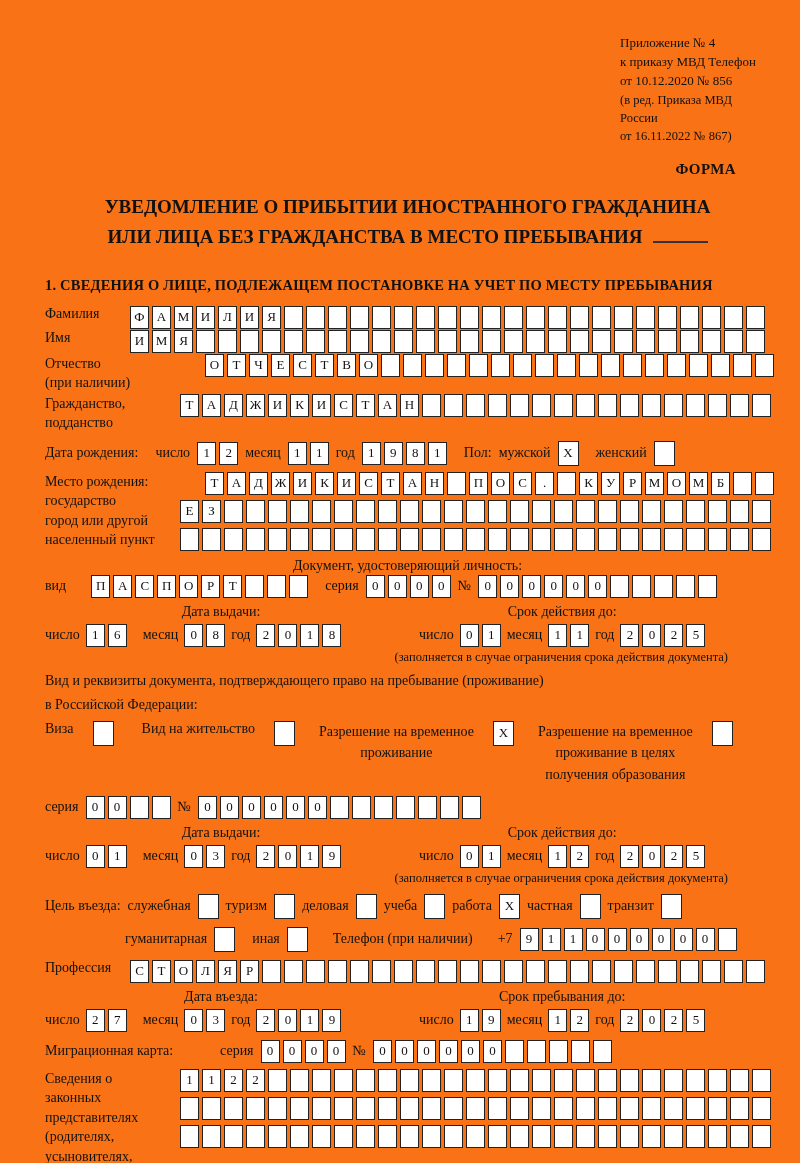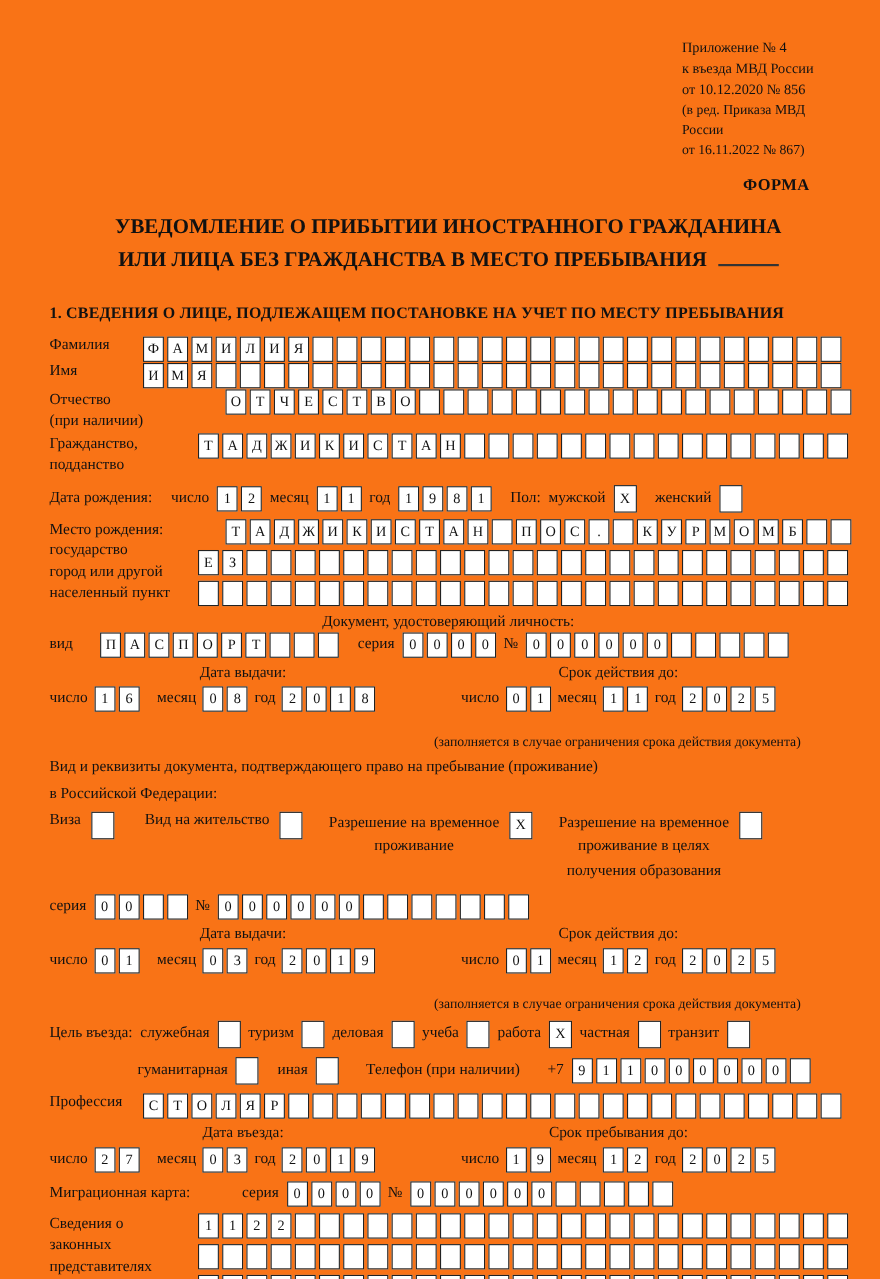--- a/index.html
+++ b/index.html
@@ -30,36 +30,36 @@
   .cellcol{display:flex;flex-direction:column;gap:5px}
   .shiftL{margin-left:-25px}
   
   .center-bold{text-align:center;font-weight:normal;margin-top:7px;font-size:14px}
   
   .daterow{display:flex;margin-top:6px}
   .dg1{width:352px}
   .dg2{margin-left:22px}
   .dghead{text-align:center;margin-bottom:4px}
   .dgline{display:flex;gap:6px;align-items:center}
-  .note-right{text-align:right;padding-right:42px;font-size:12.5px;margin-top:20px}
+  .note-right{text-align:right;padding-right:42px;font-size:12.5px;margin-top:3px}
   
   .opts{margin-top:8px;align-items:flex-start}
-  .pair{display:inline-flex;gap:9px;align-items:flex-start}
+  .pair{display:inline-flex;gap:19px;align-items:flex-start}
   .optblock{text-align:center;line-height:1.55;display:inline-block}
   .ml10{margin-left:10px}.ml18{margin-left:18px}.ml24{margin-left:24px}.ml28{margin-left:28px}.ml40{margin-left:40px}.ml80{margin-left:80px}
   .nowrap{white-space:nowrap}
 </style>
 </head>
 <body>
 
 <div class="page">
 
   <div class="hdr">
     <div>Приложение № 4</div>
-    <div>к въезда МВД России</div>
+    <div>к приказу МВД Телефон</div>
     <div>от 10.12.2020 № 856</div>
     <div class="small">(в ред. Приказа МВД России</div>
     <div class="small">от 16.11.2022 № 867)</div>
   </div>
   <div class="forma">ФОРМА</div>
 
   <div class="title">
     <div>УВЕДОМЛЕНИЕ О ПРИБЫТИИ ИНОСТРАННОГО ГРАЖДАНИНА</div>
     <div><span>ИЛИ ЛИЦА БЕЗ ГРАЖДАНСТВА В МЕСТО ПРЕБЫВАНИЯ</span><span class="blank"></span></div>
   </div>

